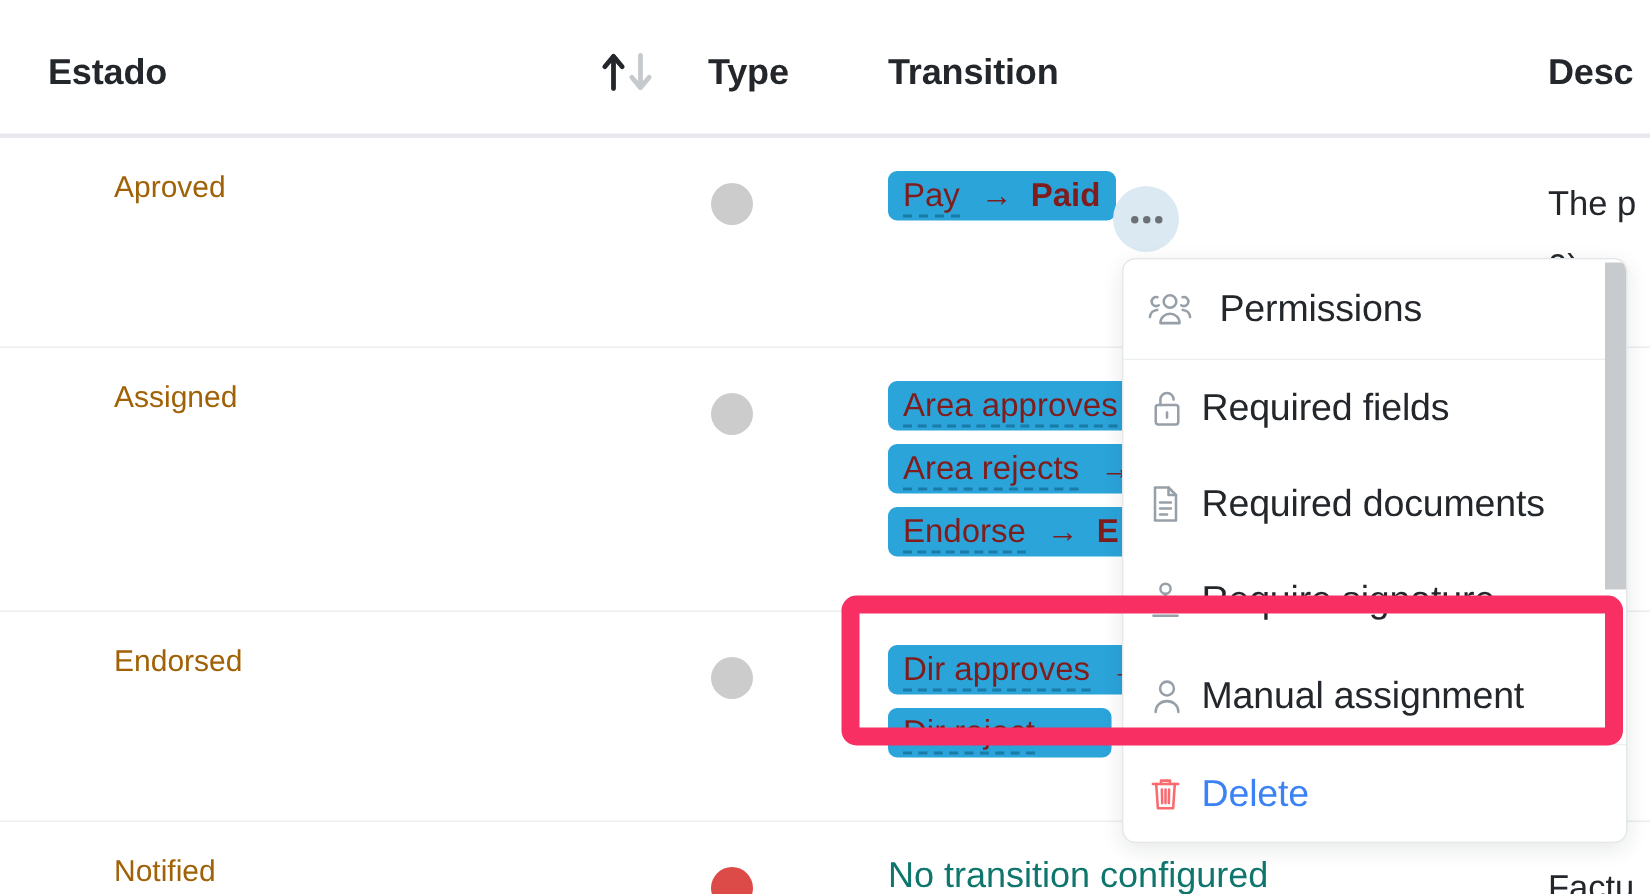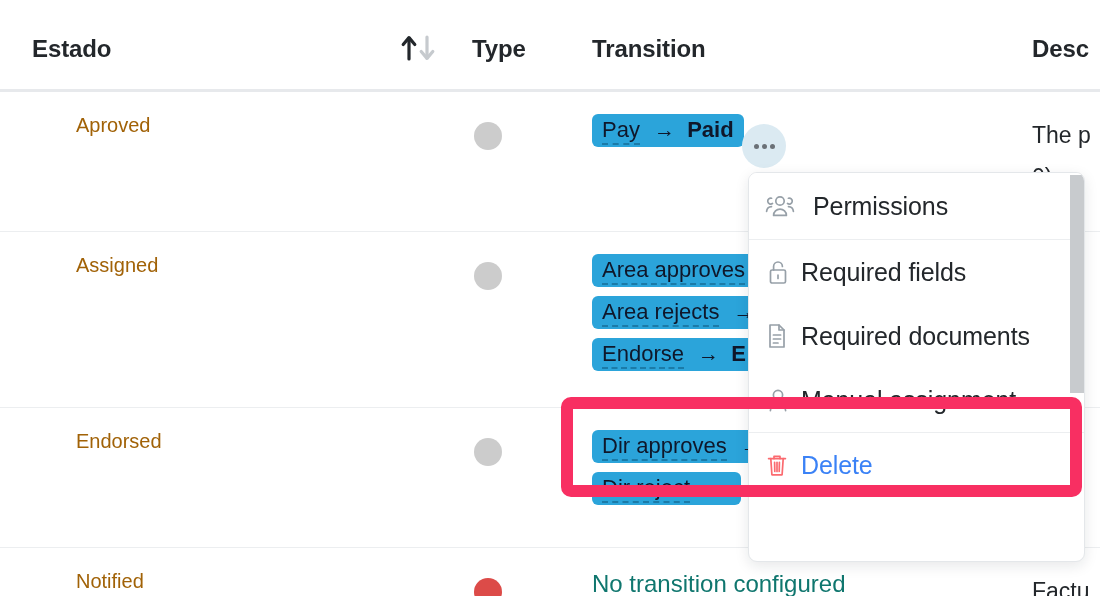--- a/index.html
+++ b/index.html
@@ -91,21 +91,21 @@
     font-size: 23px;
     color: #23272b;
     line-height: 42px;
     white-space: nowrap;
   }
   .desc-line { display: block; white-space: nowrap; }
 
   .badge {
     display: inline-block;
     background: #2ba4da;
-    color: #0f172a;
+    color: #7f1d1d;
     font-size: 22px;
     font-weight: normal;
     padding: 3px 10px 4px 10px;
     border-radius: 6px;
     margin-bottom: 9px;
     white-space: nowrap;
   }
   .badge .dashed {
     border-bottom: 2px dashed #1b7ba8;
     padding-bottom: 1px;
@@ -365,20 +365,33 @@
             <polyline points="14,3 14,8 19,8"></polyline>
             <line x1="8.4" y1="13" x2="15.6" y2="13"></line>
             <line x1="8.4" y1="17" x2="15.6" y2="17"></line>
             <line x1="8.4" y1="21" x2="13" y2="21"></line>
           </g>
         </svg>
       </span>
       <span class="mi-label">Required documents</span>
     </div>
 
+    <div class="menu-item">
+      <span class="mi-ico">
+        <svg viewBox="0 0 24 28" width="24" height="28" aria-hidden="true">
+          <g fill="none" stroke="#97a0a8" stroke-width="1.7" stroke-linecap="round" stroke-linejoin="round">
+            <circle cx="12" cy="6.5" r="3.4"></circle>
+            <path d="M12 10v4"></path>
+            <rect x="5" y="14.5" width="14" height="7" rx="1.4"></rect>
+            <line x1="4" y1="24.5" x2="20" y2="24.5"></line>
+          </g>
+        </svg>
+      </span>
+      <span class="mi-label">Require signature</span>
+    </div>
 
     <div class="menu-item">
       <span class="mi-ico">
         <svg viewBox="0 0 26 28" width="26" height="28" aria-hidden="true">
           <g fill="none" stroke="#97a0a8" stroke-width="1.7" stroke-linecap="round" stroke-linejoin="round">
             <circle cx="13" cy="9" r="4.6"></circle>
             <path d="M5.4 24.6c0-4.2 3.4-7.2 7.6-7.2s7.6 3 7.6 7.2"></path>
           </g>
         </svg>
       </span>

